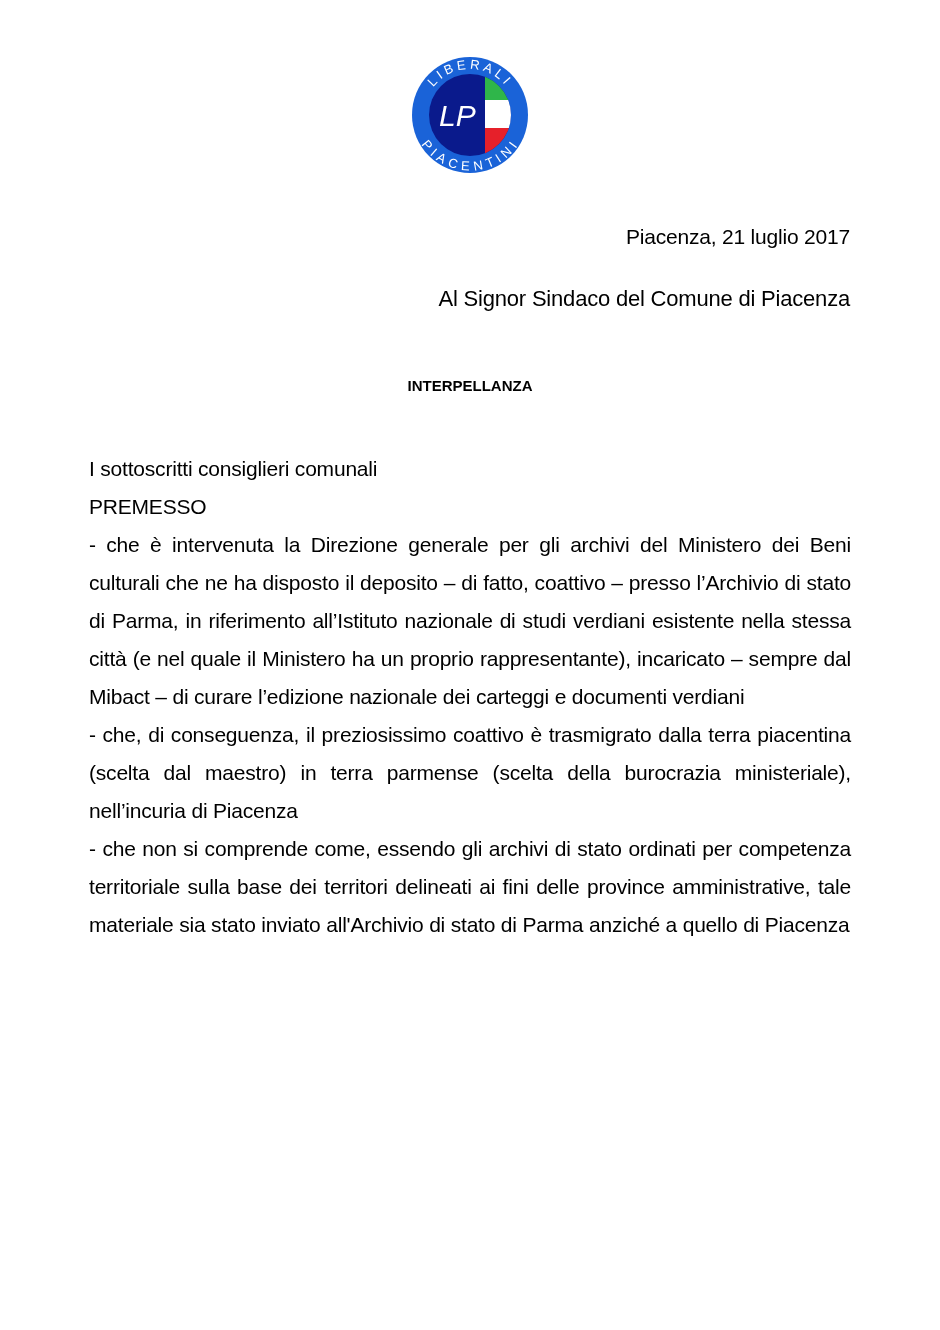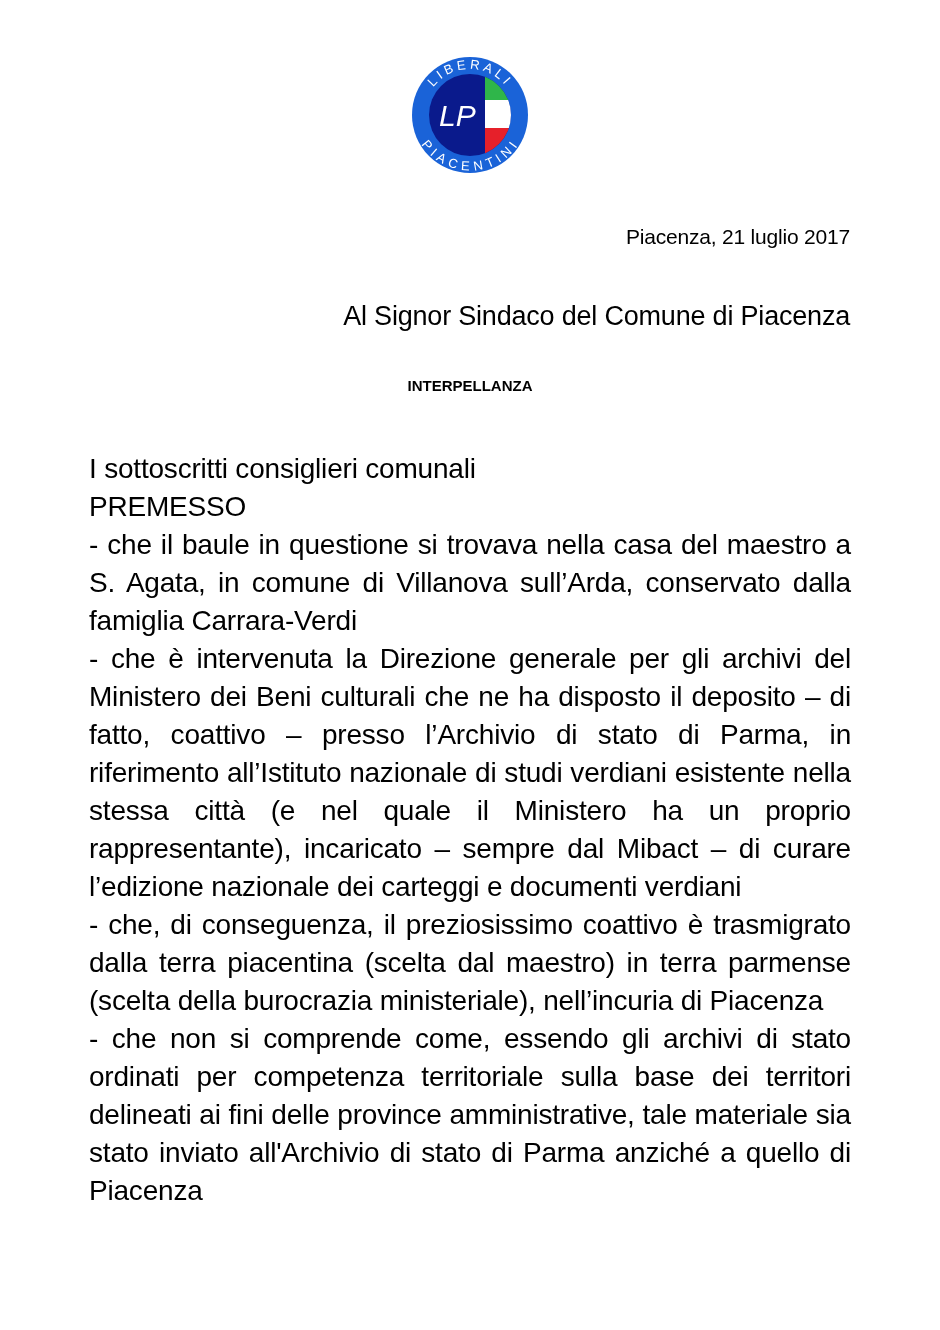--- a/index.html
+++ b/index.html
@@ -26,39 +26,39 @@
       position: absolute;
       right: 90px;
       top: 225px;
       font-size: 21px;
       letter-spacing: -0.2px;
       text-align: center;
     }
     .recipient {
       position: absolute;
       right: 90px;
-      top: 301px;
-      font-size: 27px;
+      top: 286px;
+      font-size: 22px;
       letter-spacing: -0.2px;
     }
     .doc-title {
       position: absolute;
       left: 0;
       width: 940px;
       top: 377px;
       text-align: center;
       font-size: 15px;
       font-weight: bold;
     }
     .body-text {
       position: absolute;
       left: 89px;
       width: 762px;
       top: 450px;
-      font-size: 28px;
+      font-size: 21px;
       line-height: 38px;
       letter-spacing: -0.2px;
     }
     .body-text p {
       margin: 0;
       text-align: justify;
     }
     .body-text p.last-line-left {
       text-align-last: left;
     }
@@ -96,17 +96,16 @@
   </svg>
 </div>
 
 <div class="date">Piacenza, 21 luglio 2017</div>
 <div class="recipient">Al Signor Sindaco del Comune di Piacenza</div>
 <div class="doc-title">INTERPELLANZA</div>
 
 <div class="body-text">
   <p class="last-line-left">I sottoscritti consiglieri comunali</p>
   <p class="premesso">PREMESSO</p>
-  <p class="last-line-left">- che il baule in questione si trovava nella casa del maestro a S. Agata, in comune di Villanova sull’Arda, conservato dalla famiglia Carrara-Verdi</p>
   <p class="last-line-left">- che è intervenuta la Direzione generale per gli archivi del Ministero dei Beni culturali che ne ha disposto il deposito – di fatto, coattivo – presso l’Archivio di stato di Parma, in riferimento all’Istituto nazionale di studi verdiani esistente nella stessa città (e nel quale il Ministero ha un proprio rappresentante), incaricato – sempre dal Mibact – di curare l’edizione nazionale dei carteggi e documenti verdiani</p>
   <p class="last-line-left">- che, di conseguenza, il preziosissimo coattivo è trasmigrato dalla terra piacentina (scelta dal maestro) in terra parmense (scelta della burocrazia ministeriale), nell’incuria di Piacenza</p>
   <p class="last-line-left">- che non si comprende come, essendo gli archivi di stato ordinati per competenza territoriale sulla base dei territori delineati ai fini delle province amministrative, tale materiale sia stato inviato all'Archivio di stato di Parma anziché a quello di Piacenza</p>
 </div>
 
 </body></html>

